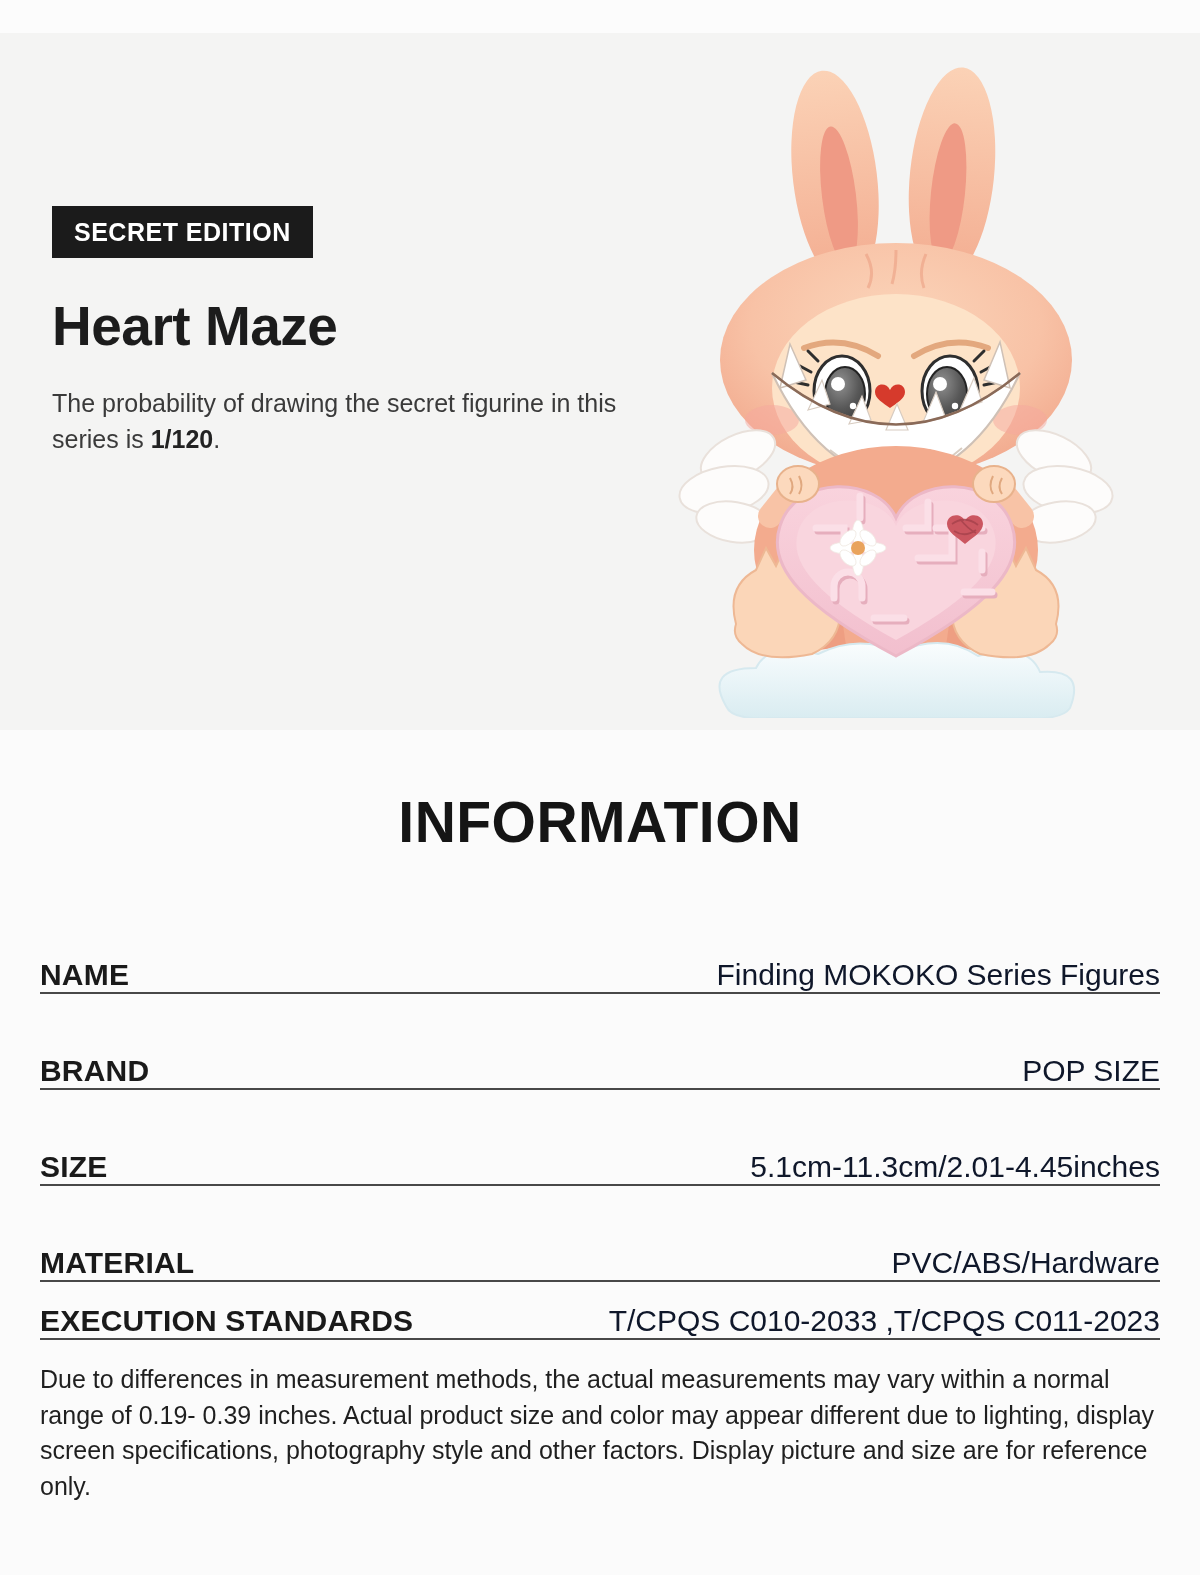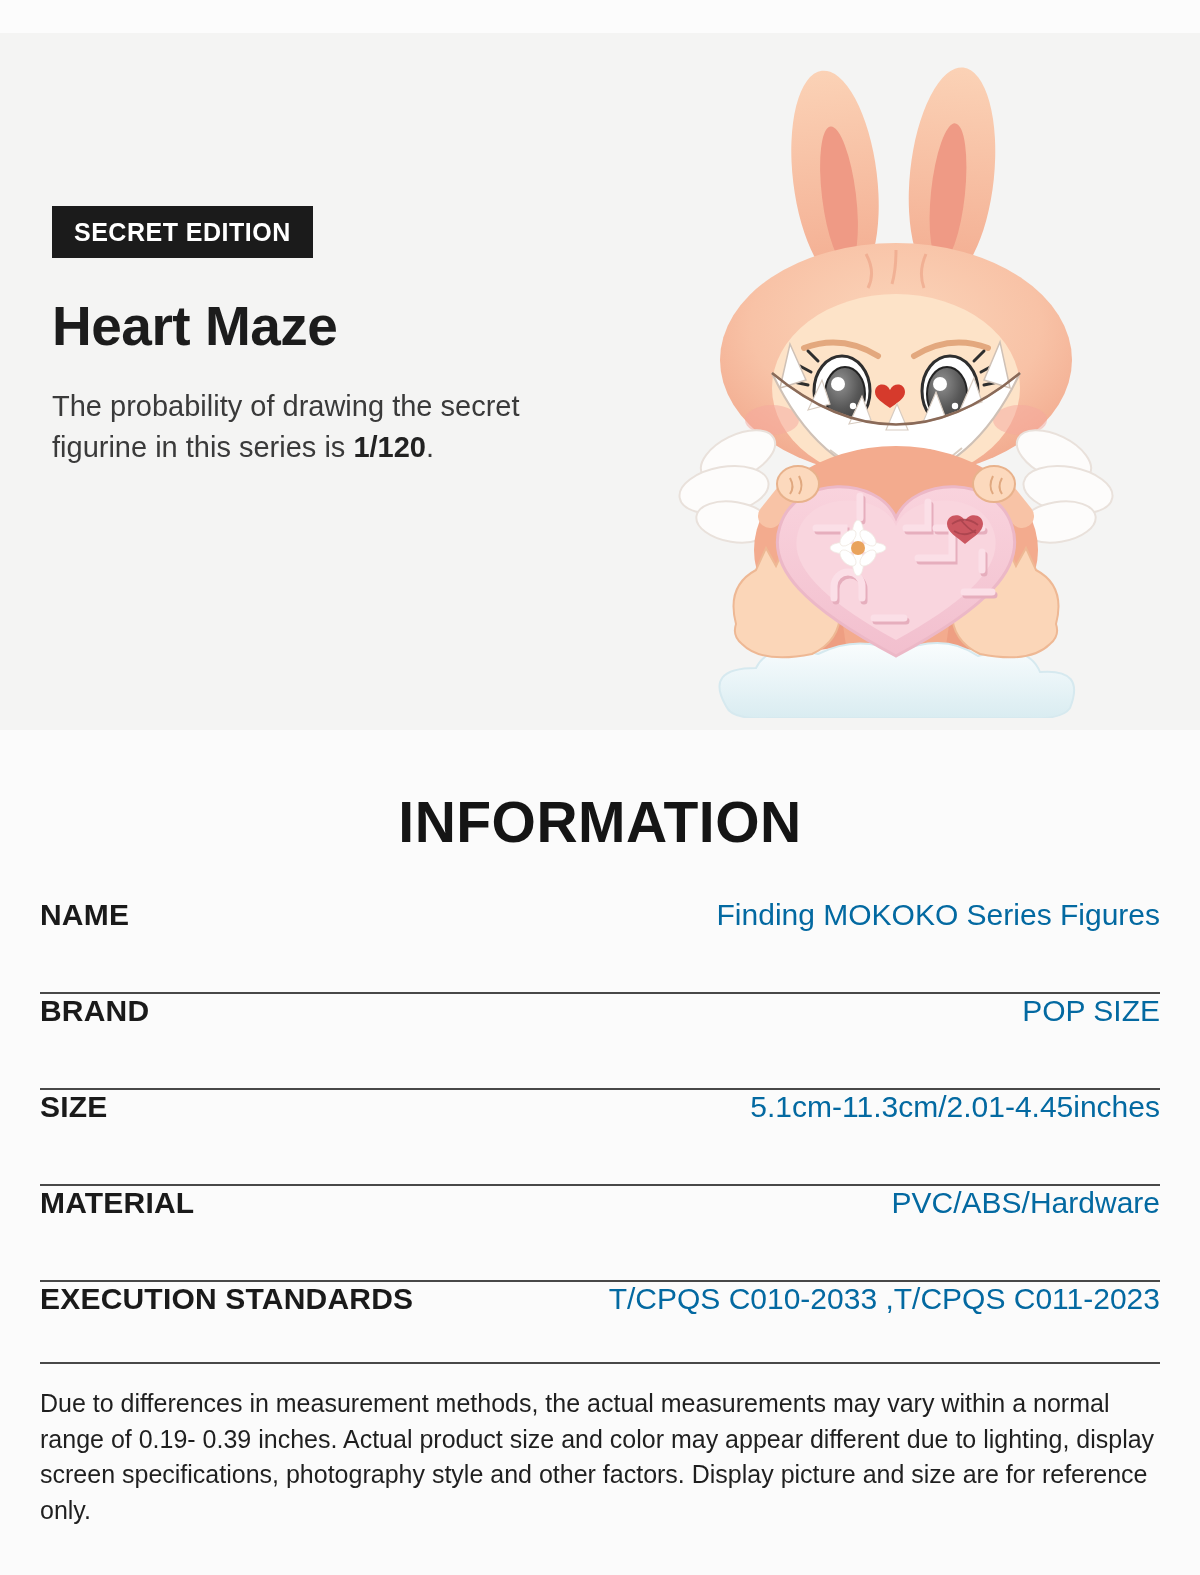--- a/index.html
+++ b/index.html
@@ -20,41 +20,41 @@
     display:inline-block; margin-top:173px;
     background:#1b1b1b; color:#ffffff;
     font-size:25px; font-weight:700; letter-spacing:0.5px;
     padding:14px 22px 13px 22px; line-height:1;
   }
   .hero-title {
     margin-top:40px; font-size:55px; font-weight:800;
     letter-spacing:-0.5px; color:#1c1c1c; line-height:1.05;
   }
   .hero-desc {
-    margin-top:30px; font-size:29px; line-height:1.43; color:#3a3a3a;
+    margin-top:30px; font-size:25px; line-height:1.43; color:#3a3a3a;
     max-width:570px; font-weight:400;
   }
   .hero-desc b { color:#222; font-weight:700; }
   .hero-figure { position:absolute; left:630px; top:25px; width:540px; height:660px; }
 
   
   .info { position:relative; background:#fbfbfb; }
   .info-title {
     margin-top:64px; text-align:center;
     font-size:57px; font-weight:800; letter-spacing:0.5px; color:#151515;
     line-height:1;
   }
   .info-table { margin:47px 40px 0 40px; }
   .info-row {
-    display:flex; justify-content:space-between; align-items:flex-start;
+    display:flex; justify-content:space-between; align-items:flex-end;
     height:96px; border-bottom:2px solid #484848;gap:11px;
   }
-  .info-row.last { height:82px; }
+  .info-row.last { height:58px; }
   .info-label { font-size:30px; font-weight:700; color:#1a1a1a; letter-spacing:0.2px; }
-  .info-value { font-size:30px; font-weight:400; color:#0369a1; text-align:right; }
+  .info-value { font-size:30px; font-weight:400; color:#0f172a; text-align:right; }
   .disclaimer {
     margin:22px 40px 0 40px; font-size:25px; line-height:1.42;
     color:#1f1f1f; font-weight:400;
   }
 </style>
 </head>
 <body>
 
 <div class="page">
 

